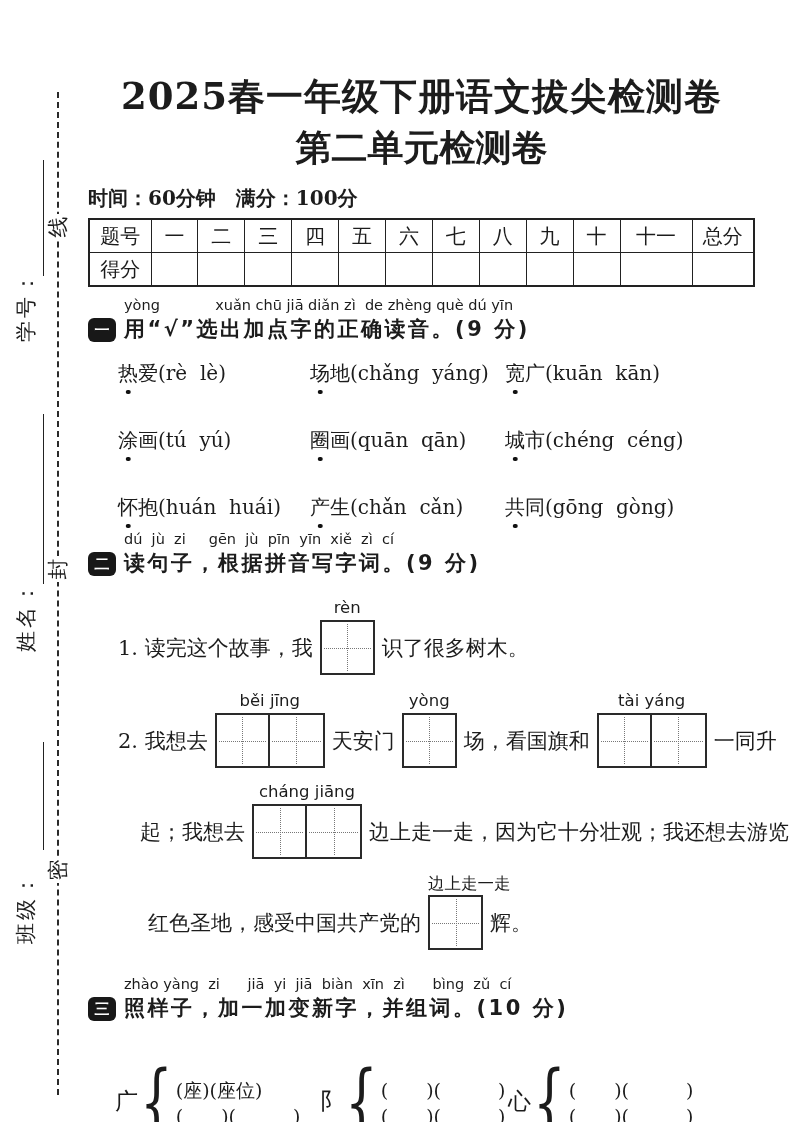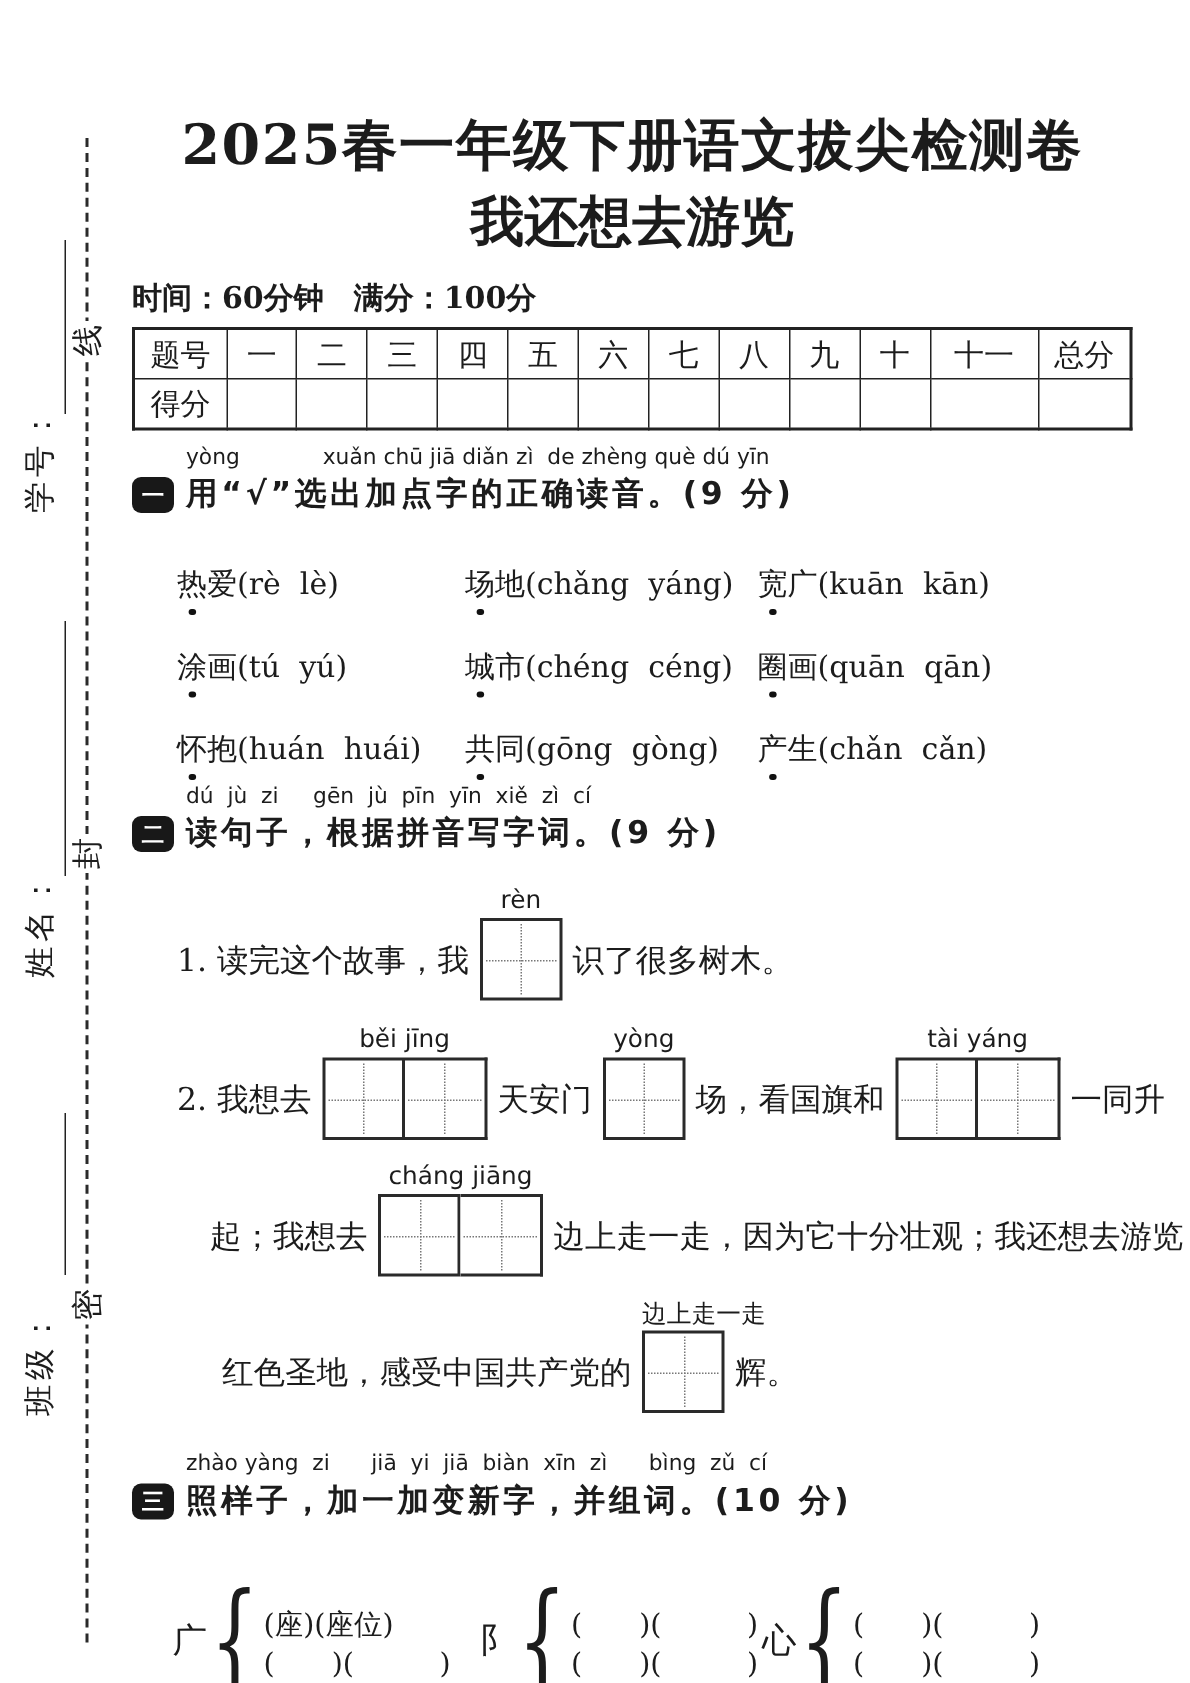--- a/index.html
+++ b/index.html
@@ -37,21 +37,21 @@
     background:#181818; color:#fff; border-radius:6px; text-align:center;
     line-height:24px; font-size:15px; font-weight:bold;
     font-family:"DejaVu Sans","Liberation Sans",sans-serif; }
   .py-line { font-family:"DejaVu Sans","Liberation Sans",sans-serif;
     font-size:14.5px; line-height:1.15; white-space:pre; }
   .sec-title { font-size:21px; font-weight:bold; letter-spacing:2.5px; line-height:1.45;
     font-family:"DejaVu Sans","Liberation Sans",sans-serif; white-space:pre; }
 
   
   .wgrid { display:grid; grid-template-columns:192px 195px 1fr; padding-left:30px;
-    margin-top:32px; row-gap:28px; font-size:20px; white-space:pre; }
+    margin-top:16px; row-gap:40px; font-size:20px; white-space:pre; }
   .dotted { position:relative; display:inline-block; }
   .dotted::after { content:""; position:absolute; left:50%; bottom:-7px; width:4.5px;
     height:4.5px; border-radius:50%; background:#111; transform:translateX(-50%); }
 
   
   .q { display:flex; align-items:center; padding-left:30px; font-size:21px;
     white-space:pre; }
   .q-1 { margin-top:42px; } .q-2a { margin-top:38px; } .q-2b { margin-top:36px; padding-left:52px; }
   .q-2c { margin-top:36px; padding-left:60px; }
   .bgp { position:relative; display:inline-flex; margin:0 7px; }
@@ -89,21 +89,21 @@
 <div class="side-line" style="top:160px;height:116px"></div>
 <div class="side-label" style="top:342px">学号：</div>
 <div class="side-line" style="top:414px;height:170px"></div>
 <div class="side-label" style="top:652px">姓名：</div>
 <div class="side-line" style="top:742px;height:108px"></div>
 <div class="side-label" style="top:944px">班级：</div>
 
 <div class="main">
 
   <div class="t1">2025春一年级下册语文拔尖检测卷</div>
-  <div class="t2">我还想去游览</div>
+  <div class="t2">第二单元检测卷</div>
   <div class="meta">时间：60分钟　满分：100分</div>
 
   <table class="score">
     <colgroup>
       <col style="width:62px">
         <col>
         <col>
         <col>
         <col>
         <col>
@@ -153,25 +153,25 @@
     <span class="badge">一</span>
     <div class="py-line">yòng            xuǎn chū jiā diǎn zì  de zhèng què dú yīn</div>
     <div class="sec-title">用“√”选出加点字的正确读音。(9 分)</div>
   </div>
 
   <div class="wgrid">
     <div><span class="dotted">热</span><span>爱</span><span>(rè  lè)</span></div>
     <div><span class="dotted">场</span><span>地</span><span>(chǎng  yáng)</span></div>
     <div><span class="dotted">宽</span><span>广</span><span>(kuān  kān)</span></div>
     <div><span class="dotted">涂</span><span>画</span><span>(tú  yú)</span></div>
+    <div><span class="dotted">圈</span><span>画</span><span>(quān  qān)</span></div>
     <div><span class="dotted">城</span><span>市</span><span>(chéng  céng)</span></div>
-    <div><span class="dotted">圈</span><span>画</span><span>(quān  qān)</span></div>
     <div><span class="dotted">怀</span><span>抱</span><span>(huán  huái)</span></div>
+    <div><span class="dotted">产</span><span>生</span><span>(chǎn  cǎn)</span></div>
     <div><span class="dotted">共</span><span>同</span><span>(gōng  gòng)</span></div>
-    <div><span class="dotted">产</span><span>生</span><span>(chǎn  cǎn)</span></div>
   </div>
 
   <div class="sec sec-2">
     <span class="badge">二</span>
     <div class="py-line">dú  jù  zi     gēn  jù  pīn  yīn  xiě  zì  cí</div>
     <div class="sec-title">读句子，根据拼音写字词。(9 分)</div>
   </div>
 
   <div class="q q-1">
     <span>1. 读完这个故事，我</span>

